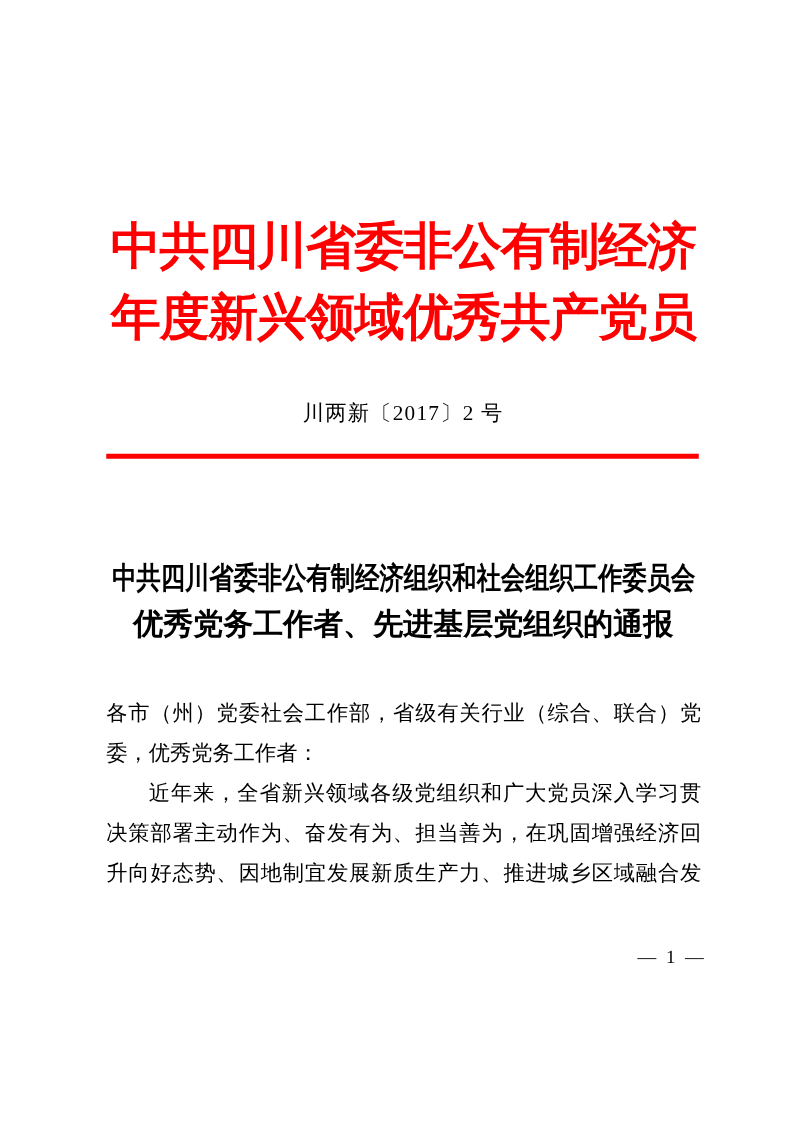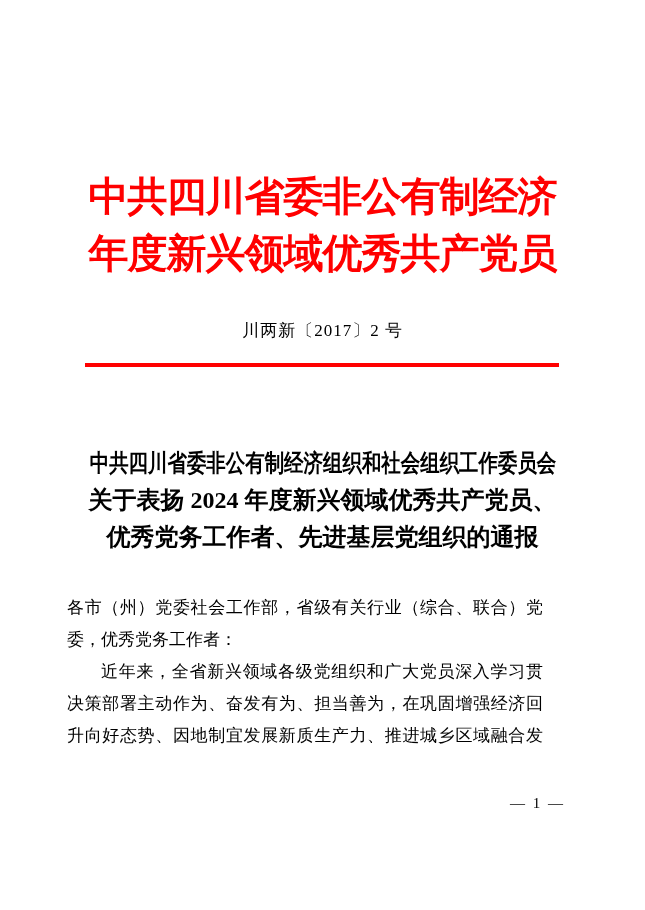--- a/index.html
+++ b/index.html
@@ -55,21 +55,21 @@
   .doc-title .line { white-space: nowrap; }
   .doc-title .condensed {
     display: inline-block;
     transform: scaleX(0.81);
     transform-origin: 50% 50%;
     white-space: nowrap;
   }
   
   .body-text {
     margin-top: 36px;
-    margin-left: 67px;
+    margin-left: 85px;
     width: 476px;
     font-size: 17px;
     line-height: 32px;
   }
   .body-text .bline { width: 476px; }
   .body-text .justify-full {
     text-align: justify;
     text-align-last: justify;
   }
   .body-text .para-indent { text-indent: 34px; }
@@ -95,21 +95,20 @@
   </div>
 
   <div class="doc-number">川两新〔2017〕2 号</div>
 
   <div class="red-rule"></div>
 
   <div class="doc-title">
     <div class="line">
       <span class="condensed">中共四川省委非公有制经济组织和社会组织工作委员会</span>
     </div>
-    <div class="line">关于表扬 2024 年度新兴领域优秀共产党员、</div>
     <div class="line">优秀党务工作者、先进基层党组织的通报</div>
   </div>
 
   <div class="body-text">
     <div class="bline justify-full">各市（州）党委社会工作部，省级有关行业（综合、联合）党</div>
     <div class="bline">委，优秀党务工作者：</div>
     <div class="bline justify-full para-indent">近年来，全省新兴领域各级党组织和广大党员深入学习贯</div>
     <div class="bline justify-full">决策部署主动作为、奋发有为、担当善为，在巩固增强经济回</div>
     <div class="bline justify-full">升向好态势、因地制宜发展新质生产力、推进城乡区域融合发</div>
   </div>

